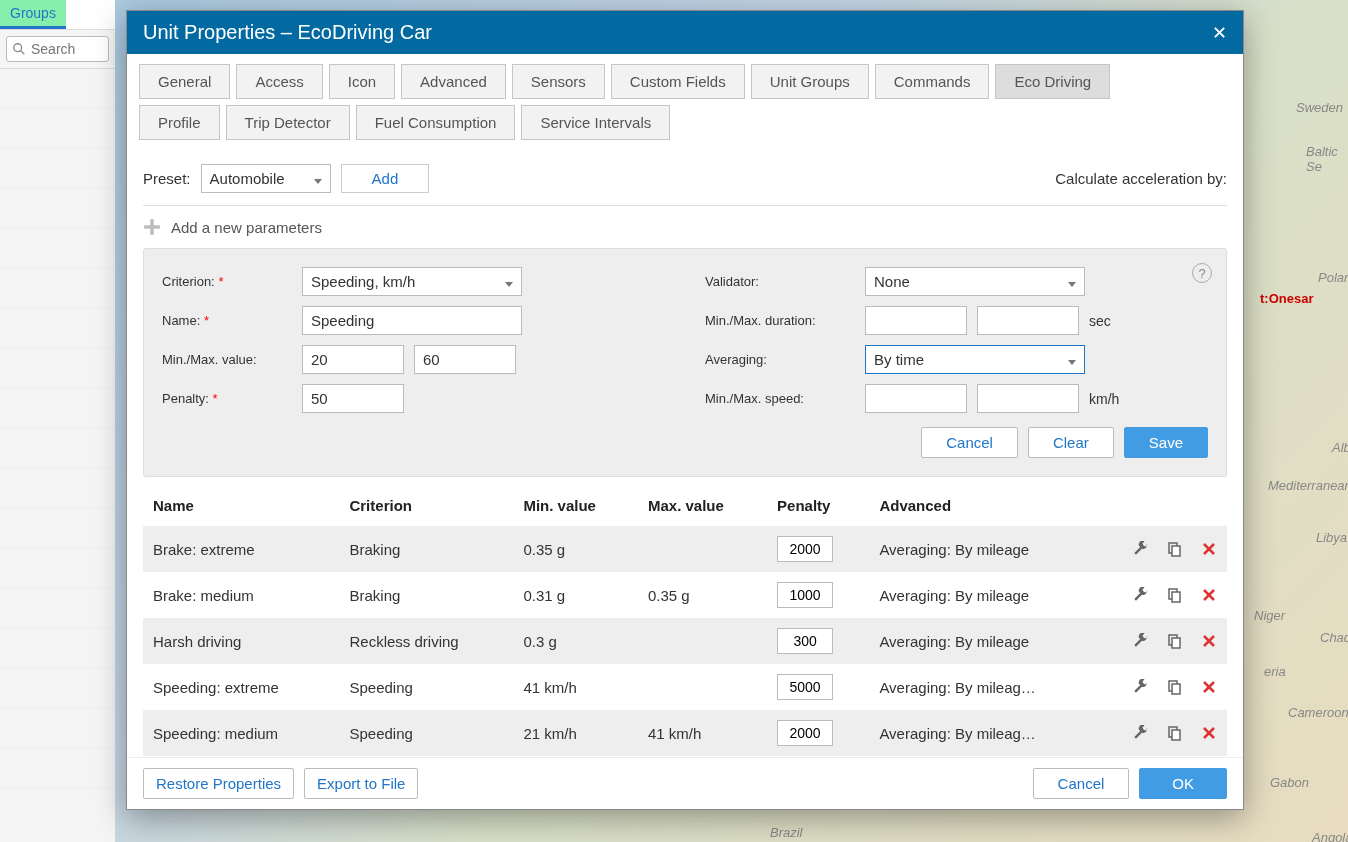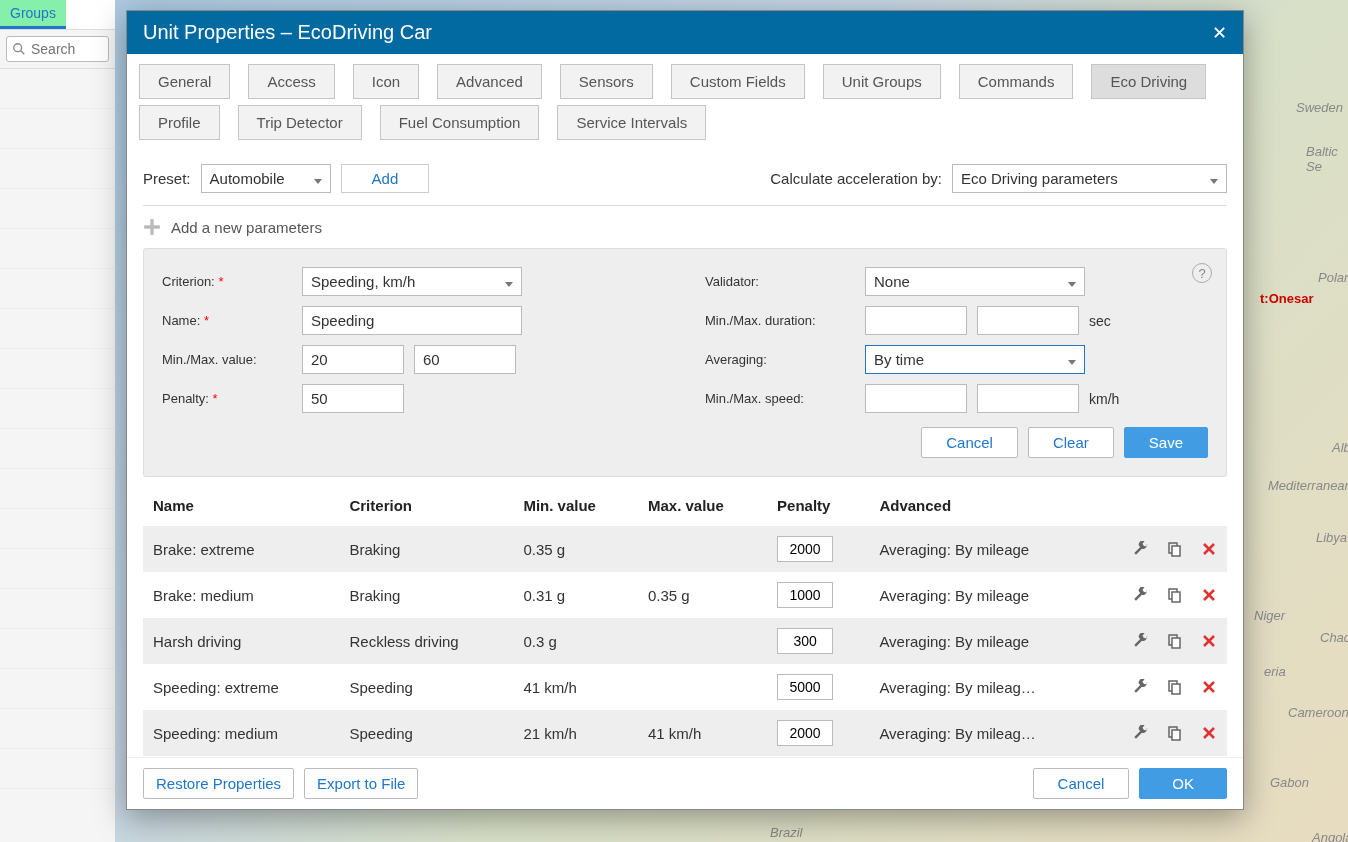--- a/index.html
+++ b/index.html
@@ -84,21 +84,21 @@
   display: flex;
   justify-content: space-between;
   align-items: center;
   font-size: 20px;
 }
 .close-x { cursor: pointer; font-size: 18px; }
 .tabs-row {
   padding: 10px 12px 0 12px;
   display: flex;
   flex-wrap: wrap;
-  gap: 18px;
+  gap: 6px;
 }
 .tab-btn {
   background: #f2f2f2;
   border: 1px solid #c5c5c5;
   padding: 8px 18px;
   font-size: 15px;
   color: #555;
   cursor: pointer;
 }
 .tab-btn.active {
@@ -322,24 +322,20 @@
       <div class="preset-left">
         <span class="label">Preset:</span>
         <div class="select" style="width:130px;">
           <span>Automobile</span>
             <span class="chev"></span>
         </div>
         <button class="btn-link">Add</button>
       </div>
       <div class="preset-right">
         <span class="label">Calculate acceleration by:</span>
-        <div class="select" style="width:275px;">
-          <span>Eco Driving parameters</span>
-            <span class="chev"></span>
-        </div>
       </div>
     </div>
 
     <div class="add-row">
       <svg class="plus-icon" viewBox="0 0 16 16">
           <rect x="6.5" y="1" width="3" height="14" fill="#bbb"></rect>
           <rect x="1" y="6.5" width="14" height="3" fill="#bbb"></rect>
         </svg>
       <span>Add a new parameters</span>
     </div>

